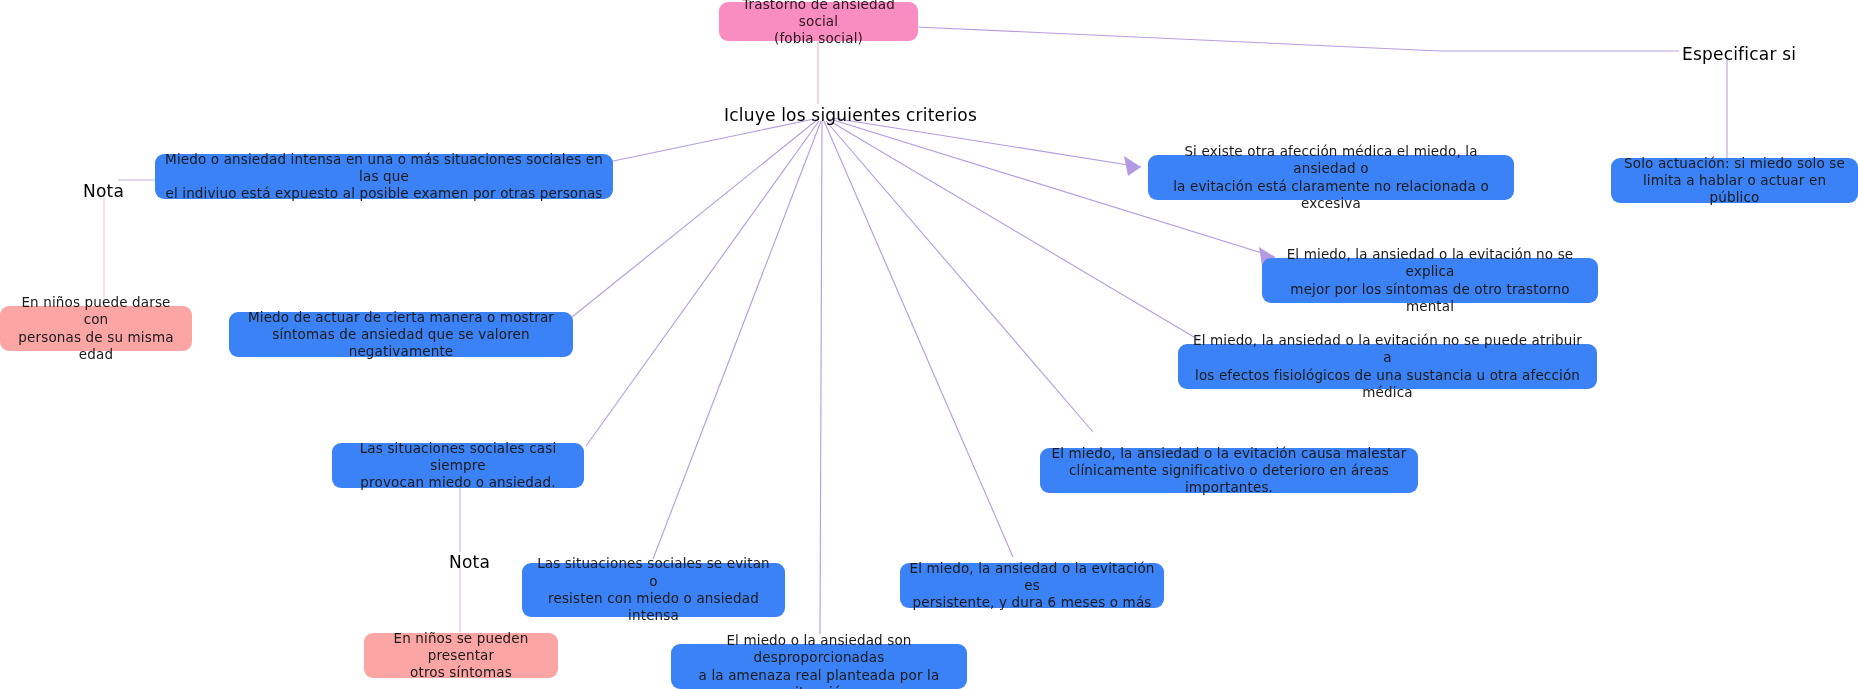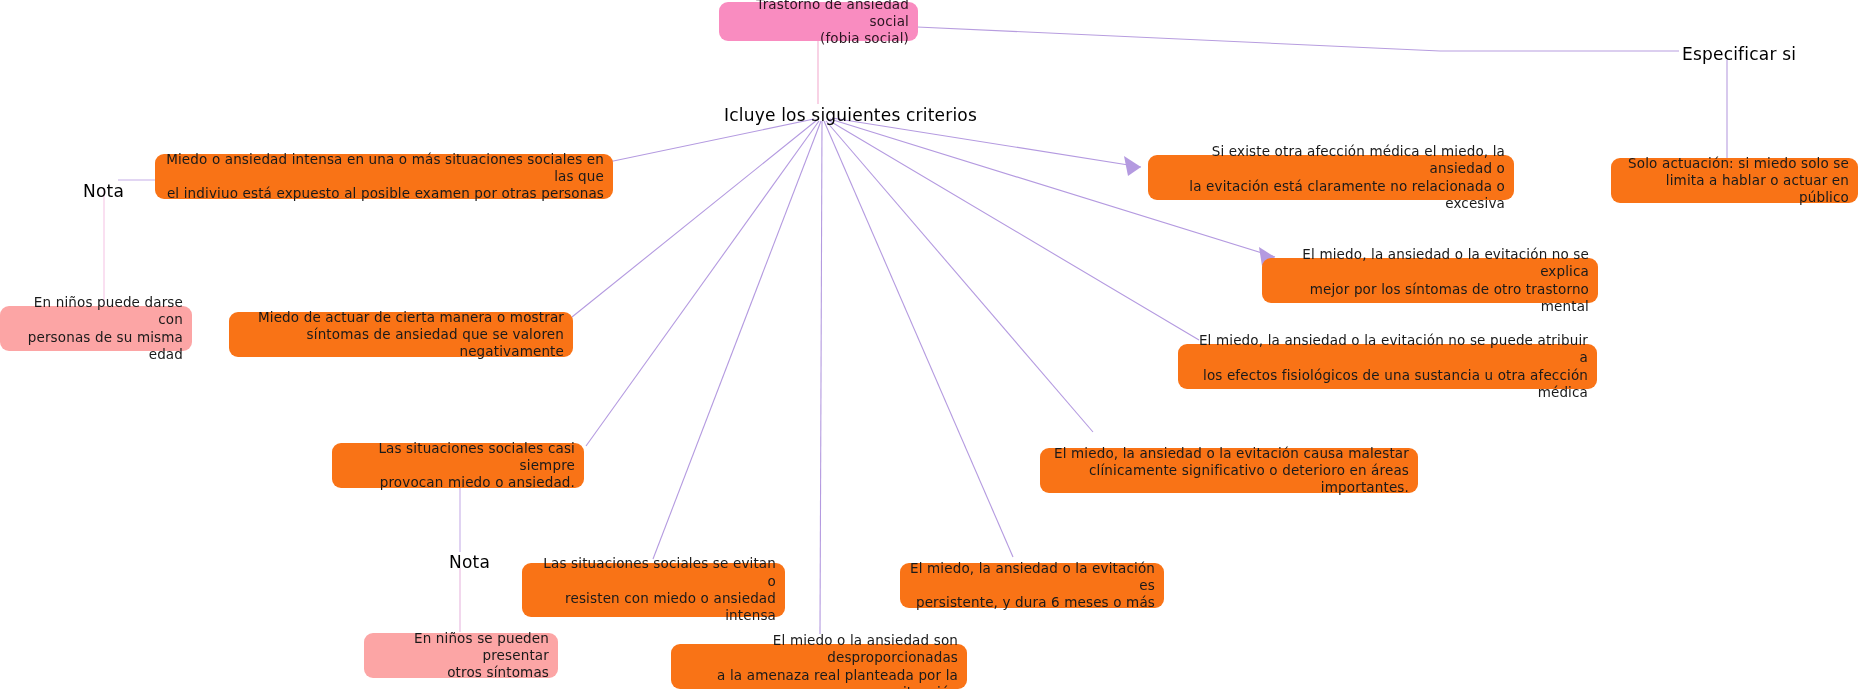--- a/index.html
+++ b/index.html
@@ -14,34 +14,34 @@
   #canvas{position:absolute;left:0;top:0;width:1858px;height:689px;}
   svg#links{position:absolute;left:0;top:0;width:1858px;height:689px;pointer-events:none;}
 
   .node{
     position:absolute;
     box-sizing:border-box;
     border-radius:9px;
     display:flex;
     align-items:center;
     justify-content:center;
-    text-align:right;
+    text-align:center;
     line-height:1.28;
     color:#1a1a1a;
     padding:5px 9px;
     white-space:pre-line;
     letter-spacing:0.15px;
   }
   .node.root{
     background:#f98cc0;
     font-size:13.5px;
     color:#2a1520;
   }
   .node.criterion{
-    background:#f97316;
+    background:#3b82f6;
     font-size:13.5px;
   }
   .node.note{
     background:#fca5a5;
     font-size:13.5px;
   }
   .plain-label{
     position:absolute;
     font-size:17px;
     color:#000000;

